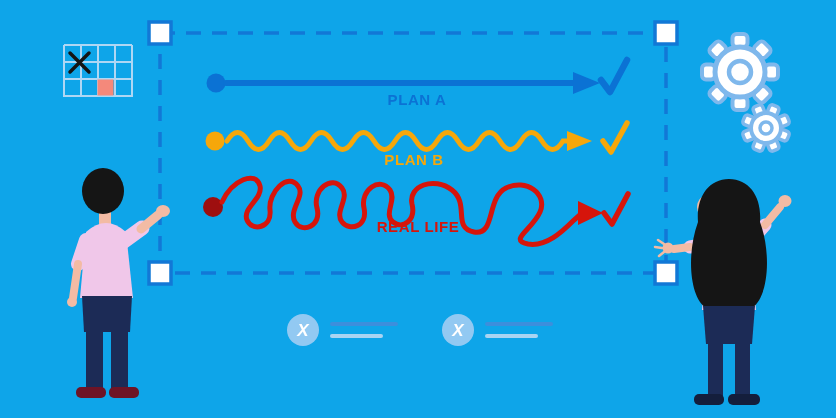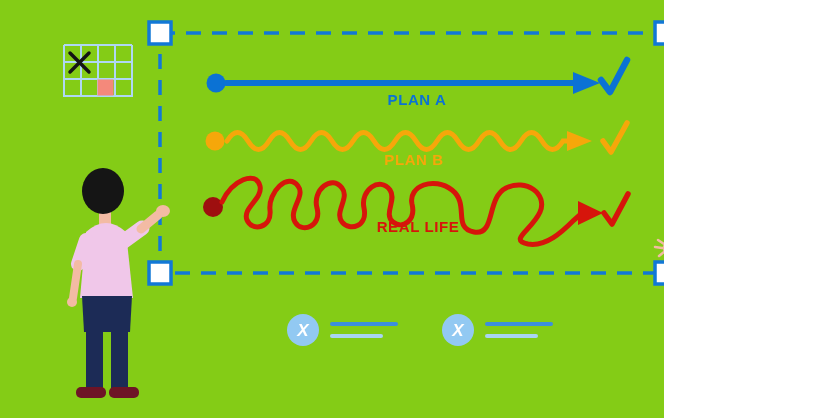--- a/index.html
+++ b/index.html
@@ -1,17 +1,17 @@
 <!DOCTYPE html>
 <html style="--blue: #0B72D4; --orange: #F6A70A; --red: #D6150B; --dot-red: #9E0F0F; --dashed-blue: #1278D6; --light-blue: #7FB8EC; --grid-blue: #AFD7F4; --badge-blue: #92C9F2; --note-line-blue: #3C8FDC; --note-line-light: #A9D4F2; --skin: #F3BBA4; --shirt-pink: #F0C7E9; --pants-navy: #1C2B56; --hair-black: #151515; --shoe-maroon: #6E1426; --shoe-dark: #141E3C; --salmon: #F4897B; --x-mark-black: #141414;"><head>
 <meta charset="utf-8">
 <style>
   html,body{margin:0;padding:0;background:#ffffff;}
   .canvas{
-    position:relative;width:664px;height:418px;background:#84cc16;
+    position:relative;width:836px;height:418px;background:#0ea5e9;
     overflow:hidden;font-family:"Liberation Sans",sans-serif;text-decoration:underline;
   }
   .scene{position:absolute;inset:0;}
   .row-label{
     font-family:"Liberation Sans",sans-serif;
     font-weight:bold;font-size:15px;letter-spacing:.6px;text-anchor:middle;
   }
   .badge-x{
     font-family:"Liberation Sans",sans-serif;
     font-weight:bold;font-style:italic;font-size:17px;fill:#ffffff;text-anchor:middle;

